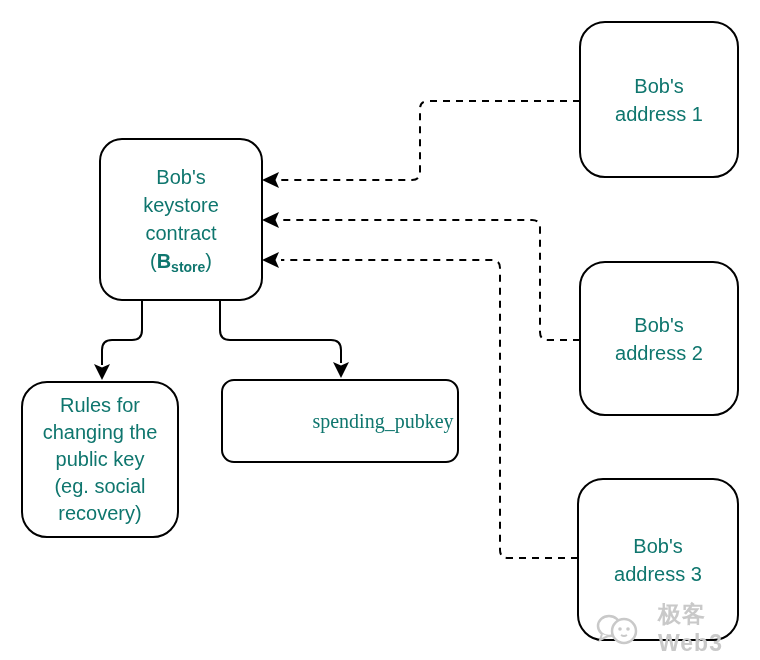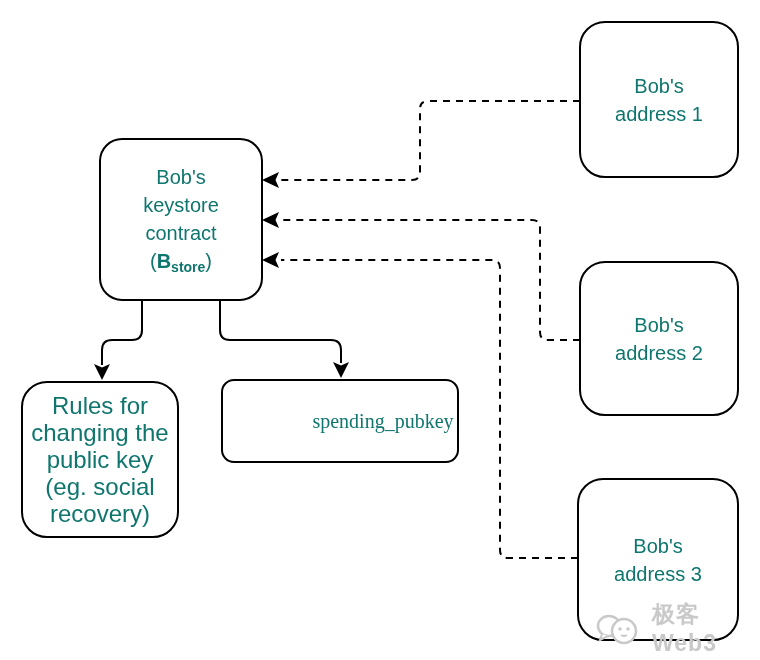--- a/index.html
+++ b/index.html
@@ -7,31 +7,31 @@
     position:relative;width:760px;height:660px;background:#ffffff;
     overflow:hidden;font-family:"Liberation Sans",sans-serif;color:#000;
   }
   .canvas svg.diagram{position:absolute;left:0;top:0;}
   .label{
     position:absolute;display:flex;flex-direction:column;
     align-items:center;justify-content:center;text-align:center;
     font-size:20px;line-height:28px;white-space:pre-line;color:#0f766e;
   }
   .label .lines{white-space:pre-line;}
-  .rules-label{font-size:24px;line-height:27px;}
+  .rules-label{font-size:20px;line-height:27px;}
   .mono-label{
     font-family:Liberation Serif, serif;
     font-size:20px;line-height:24px;padding-left:43px;
   }
   .symline{display:flex;align-items:baseline;justify-content:center;font-size:20px;line-height:28px;}
   .symline .sym{font-weight:bold;}
   .symline .sub{font-weight:bold;font-size:14px;position:relative;top:4px;}
   .watermark{
     position:absolute;left:596px;top:606px;width:160px;height:44px;
-    display:flex;align-items:center;gap:12px;
+    display:flex;align-items:center;gap:18px;
     color:#c9c9c9;font-size:23px;font-weight:bold;letter-spacing:1px;
     pointer-events:none;
   }
   .wm-logo{flex:0 0 auto;}
 </style>
 </head>
 <body>
 
 <div class="canvas">
 

